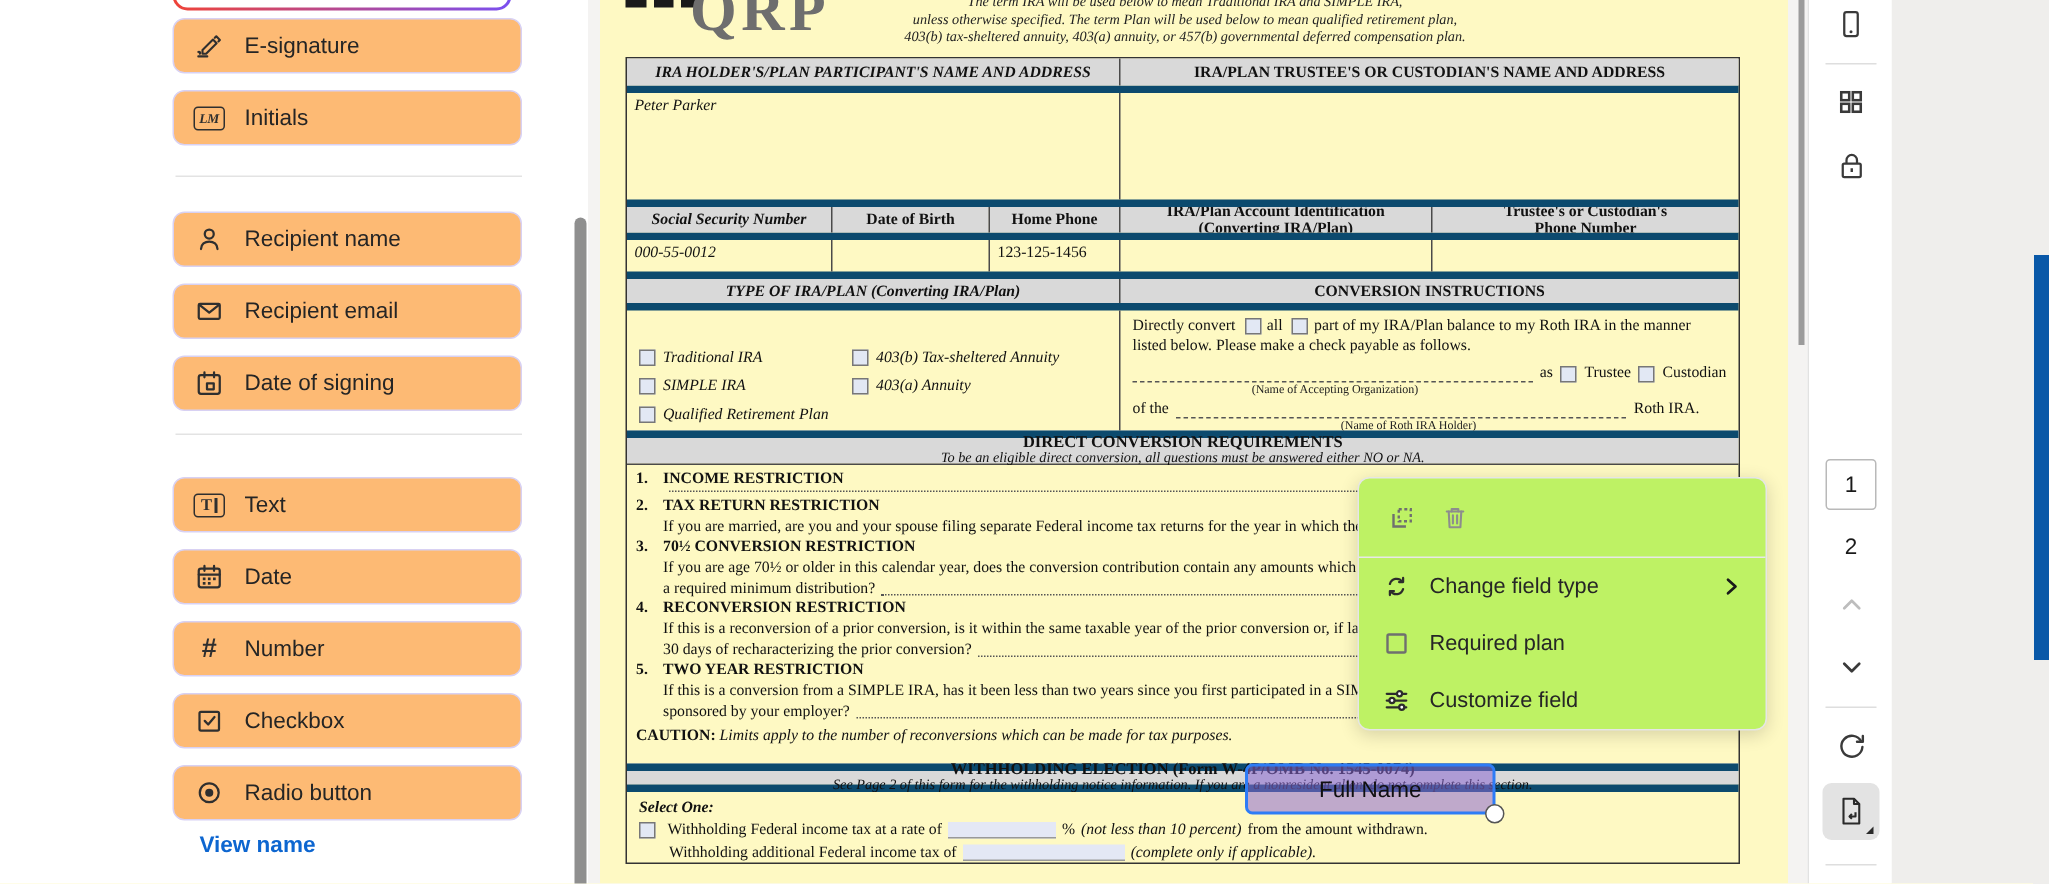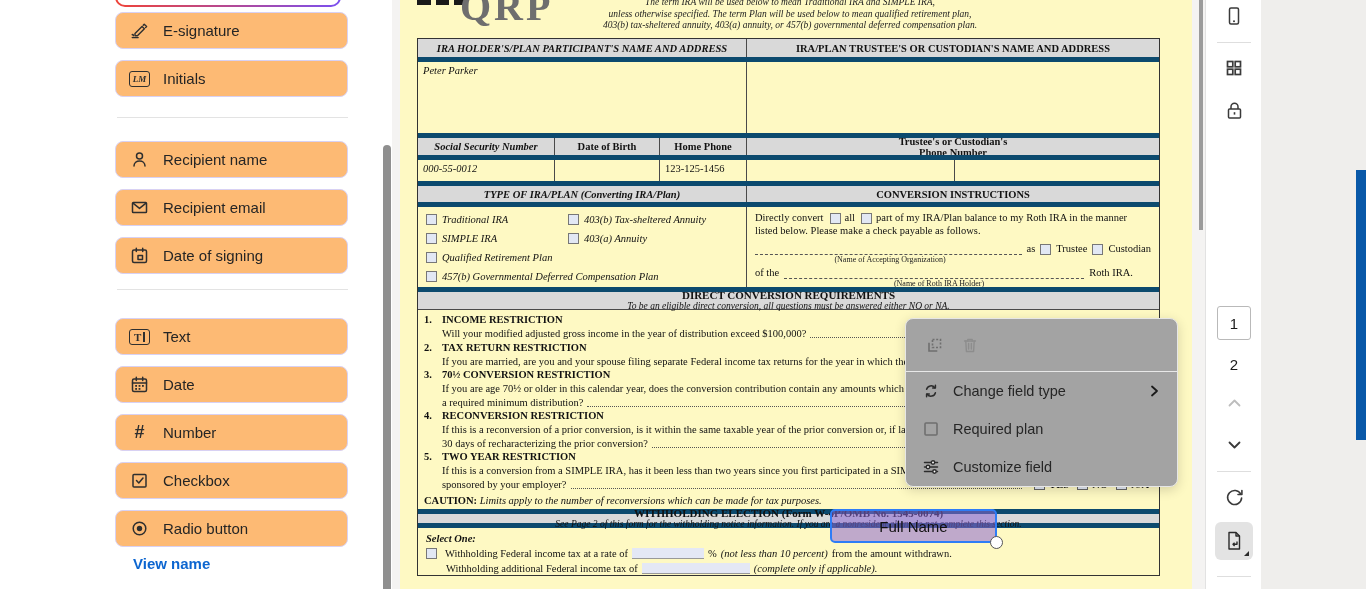--- a/index.html
+++ b/index.html
@@ -76,21 +76,21 @@
 
   
   .field-ov { position:absolute; left:830px; top:509px; width:167px; height:34px; z-index:4;
               background:rgba(138,103,210,0.55); border:2.5px solid #2e7cf6; border-radius:5px;
               display:flex; align-items:center; justify-content:center; cursor:move; }
   .field-ov .ftxt { font-size:15px; color:#101010; }
   .f-handle { position:absolute; right:-8px; bottom:-8px; width:13px; height:13px; border-radius:50%;
               background:#fff; border:1px solid #555; cursor:nwse-resize; }
 
   
-  .menu { position:absolute; left:905px; top:318px; width:273px; height:169px; background:#a3a3a3;
+  .menu { position:absolute; left:905px; top:318px; width:273px; height:169px; background:#bef264;
           border:1px solid #e6e6e6; border-radius:8px; box-shadow:0 3px 12px rgba(0,0,0,.16); z-index:5; }
   .menu-toolbar { height:53px; display:flex; align-items:center; gap:17px; padding:0 19px;
                   border-bottom:1px solid #e8e8e8; }
   .menu-item { height:38px; display:flex; align-items:center; gap:13px; padding:0 16px;
                font-size:14.5px; color:#262626; cursor:pointer; }
   .menu-item .grow { flex:1; }
 
   
   .right-panel { position:absolute; left:1205px; top:0; width:56px; height:589px; background:#fff;
                  border-left:1px solid #e2e2e2; z-index:2; }
@@ -241,37 +241,39 @@
       </div>
       <div class="tr" style="height:76px">
         <div class="td cellval" style="flex:0 0 328px">Peter Parker</div>
         <div class="td" style="flex:1"></div>
       </div>
 
       <div class="tr" style="height:22px">
         <div class="td gray hdr" style="flex:0 0 136px">Social Security Number</div>
         <div class="td gray hdr" style="flex:0 0 105px">Date of Birth</div>
         <div class="td gray hdr" style="flex:0 0 87px">Home Phone</div>
+        <div class="td gray hdr" style="flex:0 0 208px">IRA/Plan Account Identification
+(Converting IRA/Plan)</div>
         <div class="td gray hdr" style="flex:1">Trustee's or Custodian's
 Phone Number</div>
       </div>
       <div class="tr" style="height:26px">
         <div class="td cellval" style="flex:0 0 136px">000-55-0012</div>
         <div class="td cellval" style="flex:0 0 105px"></div>
         <div class="td cellval" style="flex:0 0 87px">123-125-1456</div>
         <div class="td cellval" style="flex:0 0 208px"></div>
         <div class="td cellval" style="flex:1"></div>
       </div>
 
       <div class="tr" style="height:21px">
         <div class="td gray hdr" style="flex:0 0 328px">TYPE OF IRA/PLAN (Converting IRA/Plan)</div>
         <div class="td gray hdr" style="flex:1">CONVERSION INSTRUCTIONS</div>
       </div>
       <div class="tr" style="height:85px">
-        <div class="td" style="flex:0 0 328px;padding-top:5px">
+        <div class="td" style="flex:0 0 328px;padding-top:24px">
           <div class="opt-row">
             <span class="opt" style="left:8px">
                 <span class="fcb"></span>
                 <span>Traditional IRA</span>
               </span>
             <span class="opt" style="left:150px">
                 <span class="fcb"></span>
                 <span>403(b) Tax-sheltered Annuity</span>
               </span>
           </div>
@@ -323,21 +325,20 @@
         <div class="b2">To be an eligible direct conversion, all questions must be answered either NO or NA.</div>
       </div>
 
       <div class="qwrap" style="border-top:1px solid #4a4a4a">
         <div class="q">
           <div class="q-title-row">
               <span class="q-num">1.</span>
               <span>INCOME RESTRICTION</span>
             </div>
           <div class="q-line">
-              <span>Will your modified adjusted gross income in the year of distribution exceed $100,000?</span>
               <span class="leader"></span>
             </div>
         </div>
         <div class="q">
           <div class="q-title-row">
               <span class="q-num">2.</span>
               <span>TAX RETURN RESTRICTION</span>
             </div>
           <div class="q-line">
               <span>If you are married, are you and your spouse filing separate Federal income tax returns for the year in which the dis</span>

